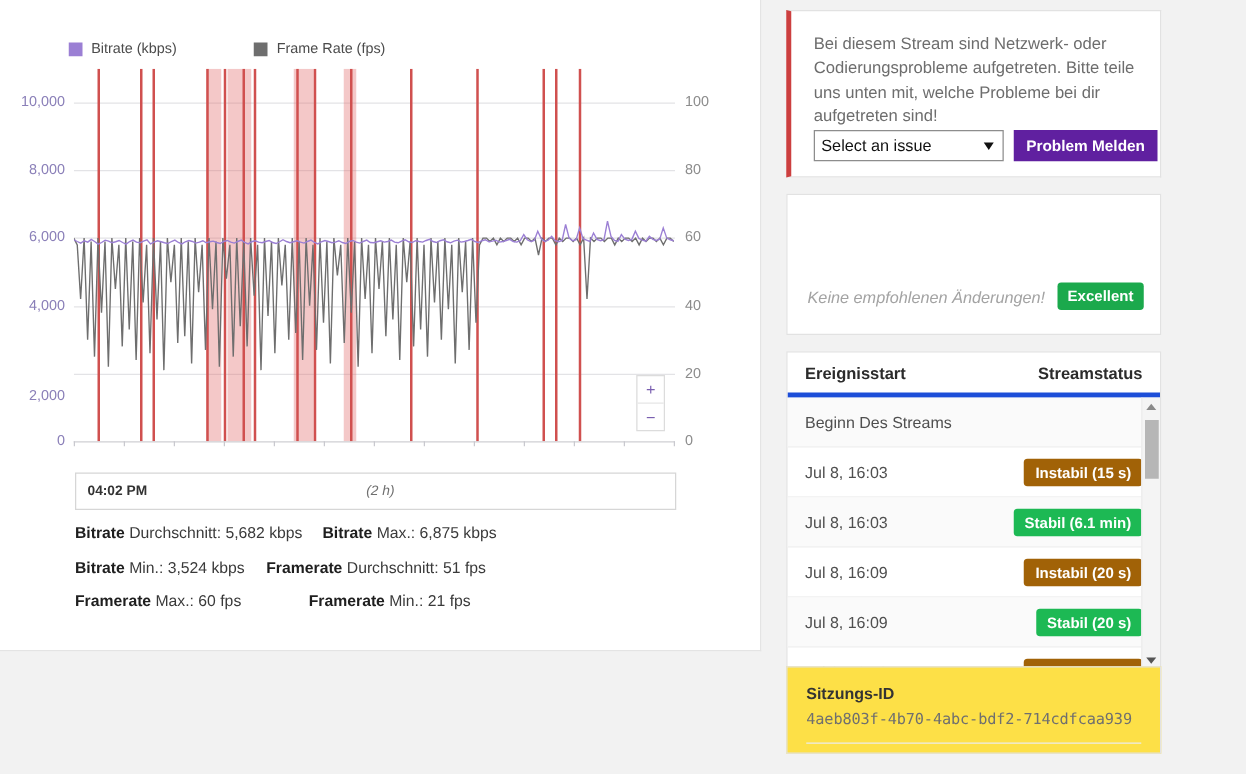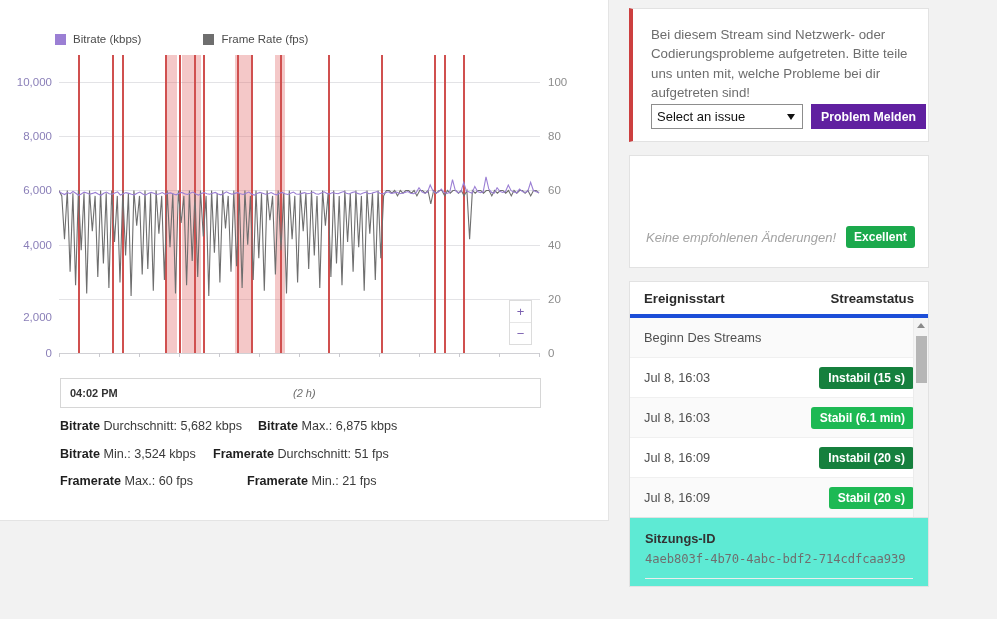--- a/index.html
+++ b/index.html
@@ -195,21 +195,21 @@
     padding: 0 14px; font-size: 12.8px; color: #4f4f4f;
     border-bottom: 1px solid #f0f0f0;
   }
   .evt-row.alt { background: #fafafa; }
   .evt-row .evt-time { flex: 1; }
   .evt-row .evt-status { text-align: right; }
   .pill {
     display: inline-block; color: #fff; font-size: 12px; font-weight: bold;
     padding: 4px 9px; border-radius: 3px;
   }
-  .pill.bad { background: #15803d; }
+  .pill.bad { background: #a16207; }
   .pill.good { background: #1db954; }
 
   
   #evt-scroll {
     position: absolute; right: 0; top: 0;
     width: 15px; height: 218px;
     background: #f4f4f4; border-left: 1px solid #ececec;
   }
   #evt-scroll .arr {
     height: 15px; display: flex; align-items: center; justify-content: center;
@@ -226,23 +226,23 @@
     border-left: 4px solid transparent; border-right: 4px solid transparent;
     border-top: 5px solid #555;
   }
   #evt-thumb {
     position: absolute; left: 2px; top: 18px;
     width: 11px; height: 47px; background: #b6b6b6;
   }
 
   
   #session-card {
-    position: absolute; left: 629px; top: 517px;
+    position: absolute; left: 629px; top: 533px;
     width: 300px; height: 70px;
-    background: #5eead4; border: 1px solid #e2e2e2; padding-left: 37px;
+    background: #fde047; border: 1px solid #e2e2e2; padding-left: 37px;
   }
   #session-label {
     position: absolute; left: 15px; top: 13px;
     font-size: 12.8px; font-weight: bold; color: #333;
   }
   #session-value {
     position: absolute; left: 15px; top: 34px;
     font-size: 12.2px; color: #6f6f6f;
     font-family: "DejaVu Sans Mono", monospace;
     letter-spacing: -0.1px;

